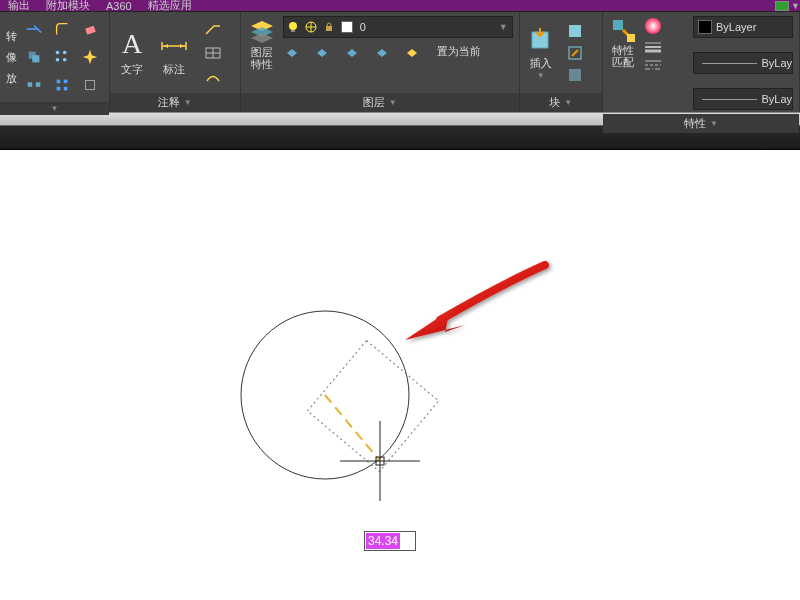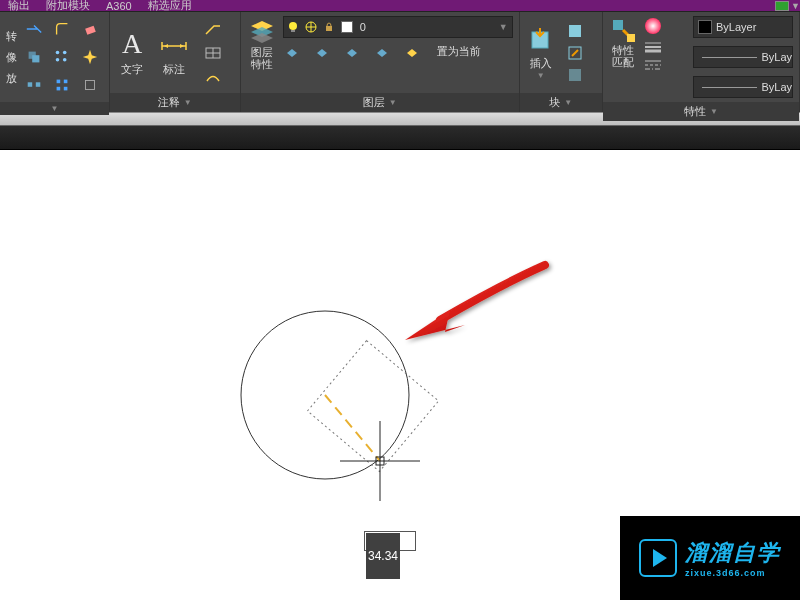--- a/index.html
+++ b/index.html
@@ -40,21 +40,21 @@
   .layer-icons-row { display: flex; gap: 12px; align-items: center; }
   .sm-icon { width: 18px; height: 18px; display: flex; align-items: center; justify-content: center; }
   .layer-text { color: #ddd; font-size: 11px; margin-left: 4px; }
 
   
   .block-col { display: flex; flex-direction: column; align-items: center; color: #ddd; font-size: 11px; }
   .block-side { display: flex; flex-direction: column; gap: 4px; }
 
   
   .props { display: flex; gap: 6px; align-items: flex-start; }
-  .props-col { display: flex; flex-direction: column; gap: 8px; padding-left: 24px; }
+  .props-col { display: flex; flex-direction: column; gap: 14px; padding-left: 24px; }
   .props-select { display: flex; align-items: center; height: 22px; background: #333; border: 1px solid #222; width: 100px; font-size: 11px; color: #ddd; padding-left: 4px; }
   .color-swatch { width: 14px; height: 14px; background: #000; border: 1px solid #666; margin-right: 4px; }
   .line-preview { flex:1; height: 1px; background: #999; margin: 0 4px; }
 
   .ribbon-bottom { height: 14px; background: linear-gradient(#dcdcdc, #bfbfbf); border-top: 1px solid #888; border-bottom: 1px solid #666; }
   .title-band { height: 24px; background: linear-gradient(#2b2b2b, #1a1a1a); border-bottom: 1px solid #000; }
 
   
   .canvas { position: absolute; left: 0; top: 150px; right: 0; bottom: 0; background: #fff; }
   
@@ -62,21 +62,21 @@
   .wm-logo { width: 38px; height: 38px; border: 2px solid #1eb5ee; border-radius: 6px; display: flex; align-items: center; justify-content: center; }
   .wm-tri { width: 0; height: 0; border-left: 14px solid #1eb5ee; border-top: 9px solid transparent; border-bottom: 9px solid transparent; margin-left: 3px; }
   .wm-text { display:flex; flex-direction:column; align-items:flex-start; }
   .wm-cn { font-size: 22px; font-style: italic; letter-spacing: 2px; }
   .wm-en { font-size: 9px; color: #1eb5ee; letter-spacing: 1px; }
 
   
   .draw-svg { position: absolute; left: 0; top: 0; width: 100%; height: 100%; pointer-events: none; }
 
   .dim-input { position: absolute; left: 364px; top: 381px; width: 52px; height: 20px; background: #fff; border: 1px solid #555; font-size: 12px; color: #000; }
-  .dim-input span { display: inline-block; background: #404040; color: #fff; padding: 16px 2px; margin:1px; }
+  .dim-input span { display: inline-block; background: #d946ef; color: #fff; padding: 1px 2px; margin:1px; }
 </style>
 </head>
 <body>
 
 <div class="ribbon">
   <div class="tabs">
     <div class="tab">输出</div>
     <div class="tab">附加模块</div>
     <div class="tab">A360</div>
     <div class="tab">精选应用</div>
@@ -380,22 +380,13 @@
     <g filter="url(#shadow)">
       <path d="M 545 115 Q 500 135 440 170" stroke="url(#arrowGrad)" stroke-width="8" fill="none" stroke-linecap="round"></path>
       <path d="M 405 190 L 450 160 L 445 182 L 465 175 Z" fill="url(#arrowGrad)"></path>
     </g>
   </svg>
 
   <div class="dim-input">
     <span>34.34</span>
   </div>
 
-  <div class="watermark">
-    <div class="wm-logo">
-        <div class="wm-tri"></div>
-      </div>
-    <div class="wm-text">
-      <div class="wm-cn">溜溜自学</div>
-      <div class="wm-en">zixue.3d66.com</div>
-    </div>
-  </div>
 </div>
 
 </body></html>

